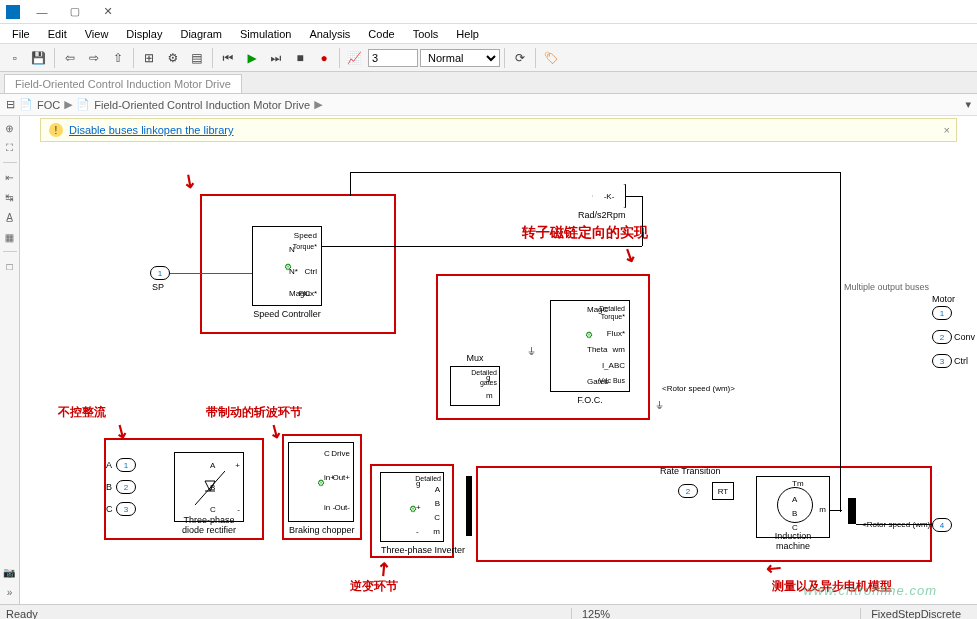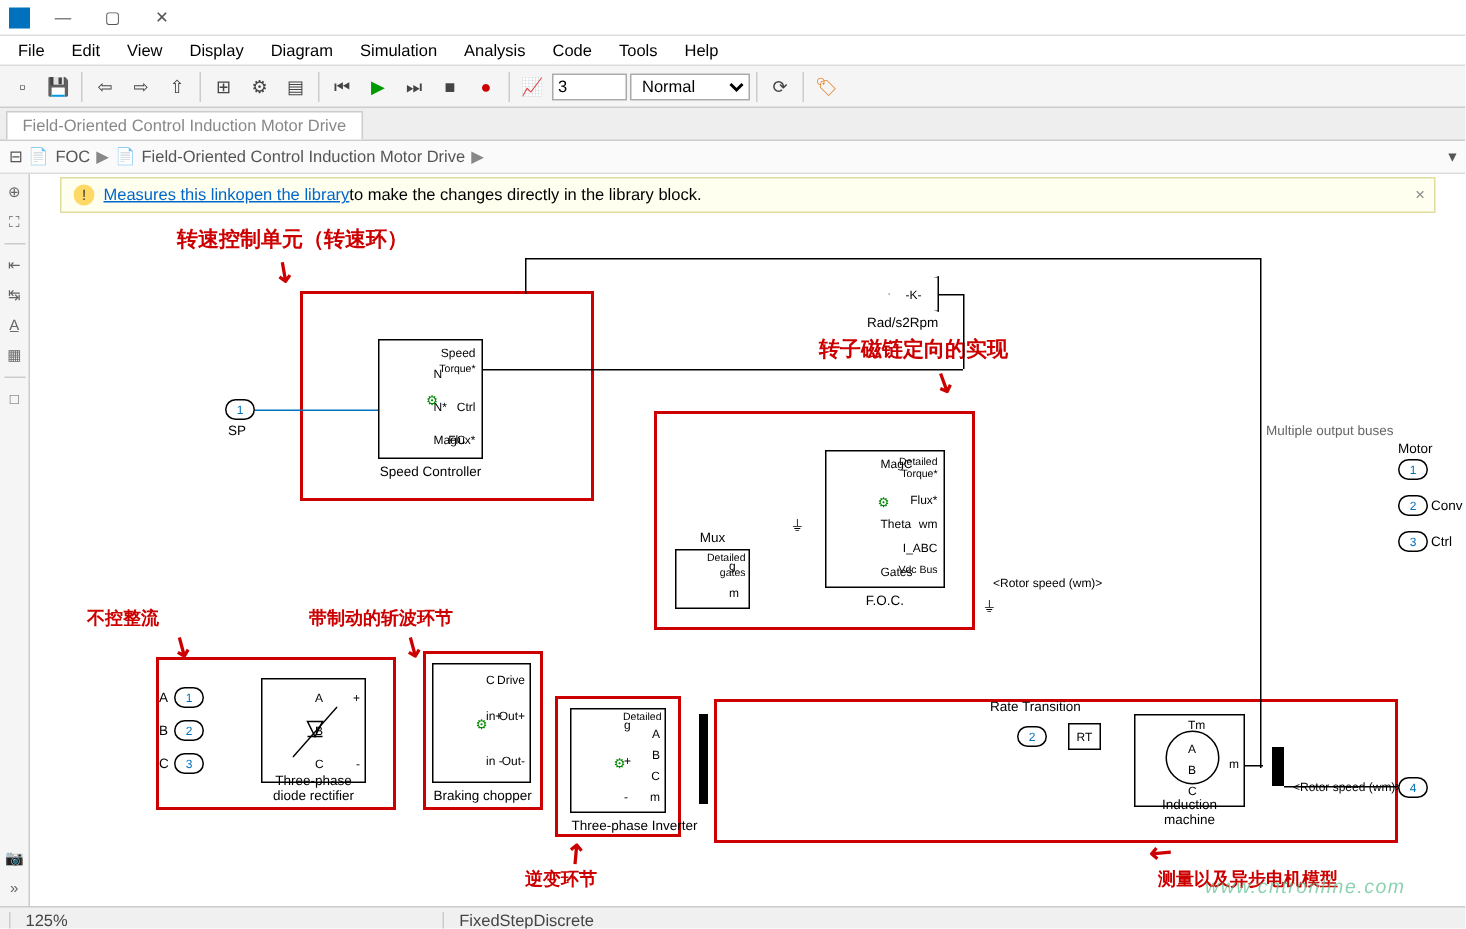--- a/index.html
+++ b/index.html
@@ -136,29 +136,27 @@
     <div class="pal-btn">□</div>
     <div style="flex:1"></div>
     <div class="pal-btn">📷</div>
     <div class="pal-btn">»</div>
   </div>
 
   <div class="canvas">
 
     <div class="notice">
       <div class="notice-icon">!</div>
-      <a>Measures this link</a>
+      <a>Disable buses link</a>
       <a>open the library</a>
-      <span> to make the changes directly in the library block.</span>
       <span class="notice-close">×</span>
     </div>
 
-    <div class="annotation" style="left:98px;top:35px">转速控制单元（转速环）</div>
     <div class="arrow-red" style="left:162px;top:54px;transform:rotate(35deg)">↘</div>
-    <div class="annotation" style="left:526px;top:108px">转子磁链定向的实现</div>
+    <div class="annotation" style="left:502px;top:108px">转子磁链定向的实现</div>
     <div class="arrow-red" style="left:602px;top:128px;transform:rotate(25deg)">↘</div>
     <div class="annotation anno-sm" style="left:38px;top:288px">不控整流</div>
     <div class="arrow-red" style="left:94px;top:304px;transform:rotate(30deg)">↘</div>
     <div class="annotation anno-sm" style="left:186px;top:288px">带制动的斩波环节</div>
     <div class="arrow-red" style="left:248px;top:304px;transform:rotate(30deg)">↘</div>
     <div class="annotation anno-sm" style="left:330px;top:462px">逆变环节</div>
     <div class="arrow-red" style="left:356px;top:442px;transform:rotate(-40deg)">↗</div>
     <div class="annotation anno-sm" style="left:752px;top:462px">测量以及异步电机模型</div>
     <div class="arrow-red" style="left:746px;top:442px;transform:rotate(-140deg)">↗</div>
 
@@ -335,16 +333,17 @@
     <div class="wire wire-v" style="left:330px;top:56px;height:24px"></div>
     <div class="wire wire-v" style="left:820px;top:56px;height:340px"></div>
     <div class="wire wire-h" style="left:810px;top:394px;width:12px"></div>
     <div class="wire wire-h" style="left:836px;top:408px;width:76px"></div>
 
     <div class="watermark">www.cntronline.com</div>
   </div>
 </div>
 
 <div class="statusbar">
+  <span class="status-left">Ready</span>
   <span class="status-seg">125%</span>
   <span class="status-seg" style="width:240px"></span>
   <span class="status-seg">FixedStepDiscrete</span>
 </div>
 
 </body></html>

